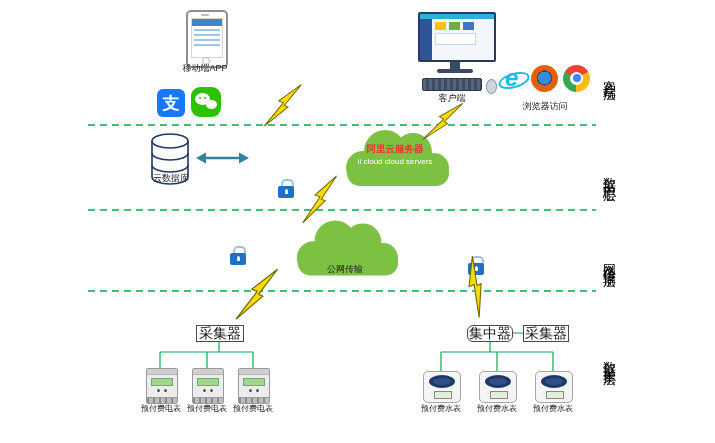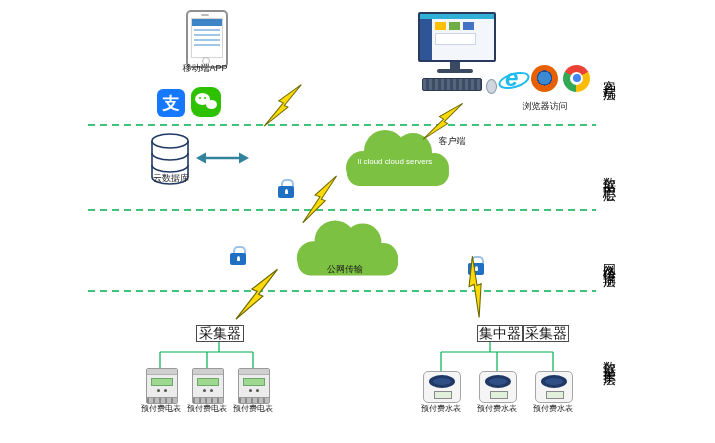--- a/index.html
+++ b/index.html
@@ -145,21 +145,21 @@
           <div class="pc-t2"></div>
           <div class="pc-t3"></div>
         <div class="pc-chart"></div>
       </div>
     </div>
     <div class="pc-stand"></div>
     <div class="pc-base"></div>
     <div class="pc-kb"></div>
     <div class="pc-mouse"></div>
   </div>
-  <div class="lbl" style="left:426px;top:93px;width:52px;margin-top:43px;">客户端</div>
+  <div class="lbl" style="left:426px;top:93px;width:52px;">客户端</div>
 
   <div class="br-row">
     <div class="ie">
       <span class="ie-e">e</span>
       <div class="ie-ring"></div>
     </div>
     <div class="ff"></div>
     <div class="chrome">
       <div class="chrome-white"></div>
         <div class="chrome-blue"></div>
@@ -180,20 +180,21 @@
   <div class="cloud" style="left:333px;top:124px;width:124px;height:70px;">
     <svg width="124" height="70" viewBox="0 0 120 70">
       <g fill="#7CC142">
         <circle cx="28" cy="44" r="17"></circle>
           <circle cx="50" cy="27" r="21"></circle>
         <circle cx="78" cy="28" r="19"></circle>
           <circle cx="99" cy="44" r="15"></circle>
         <rect x="12" y="36" width="102" height="26" rx="13"></rect>
       </g>
     </svg>
+    <div class="cloud-title" style="top:19px;">阿里云服务器</div>
     <div class="cloud-sub" style="top:33px;">li cloud  cloud servers</div>
   </div>
 
   <div class="cloud" style="left:286px;top:214px;width:118px;height:70px;">
     <svg width="118" height="70" viewBox="0 0 120 70">
       <g fill="#7CC142">
         <circle cx="28" cy="44" r="17"></circle>
           <circle cx="50" cy="27" r="21"></circle>
         <circle cx="78" cy="28" r="19"></circle>
           <circle cx="99" cy="44" r="15"></circle>
@@ -232,21 +233,21 @@
     <polygon points="20,0 6,24 11,24 3,53 17,26 13,26"></polygon>
     </svg>
   <svg class="bolt" style="left:243px;top:262px;transform:rotate(22deg);" width="28" height="66" viewBox="0 0 24 54">
     <polygon points="20,0 6,24 11,24 3,53 17,26 13,26"></polygon>
     </svg>
   <svg class="bolt" style="left:463px;top:257px;transform:rotate(-24deg);" width="27" height="60" viewBox="0 0 24 54">
     <polygon points="20,0 6,24 11,24 3,53 17,26 13,26"></polygon>
     </svg>
 
   <div class="node-box" style="left:196px;top:325px;width:46px;height:15px;">采集器</div>
-  <div class="node-box" style="left:477px;top:325px;width:44px;height:15px;">集中器</div>
+  <div class="node-box" style="left:467px;top:325px;width:44px;height:15px;border-radius:6px;">集中器</div>
   <div class="node-box" style="left:523px;top:325px;width:44px;height:15px;">采集器</div>
 
   <div class="emeter" style="left:146px;top:368px;">
     <div class="emeter-top"></div>
       <div class="emeter-display"></div>
     <div class="emeter-dots">
         <i></i>
         <i></i>
       </div>
       <div class="emeter-term"></div>

